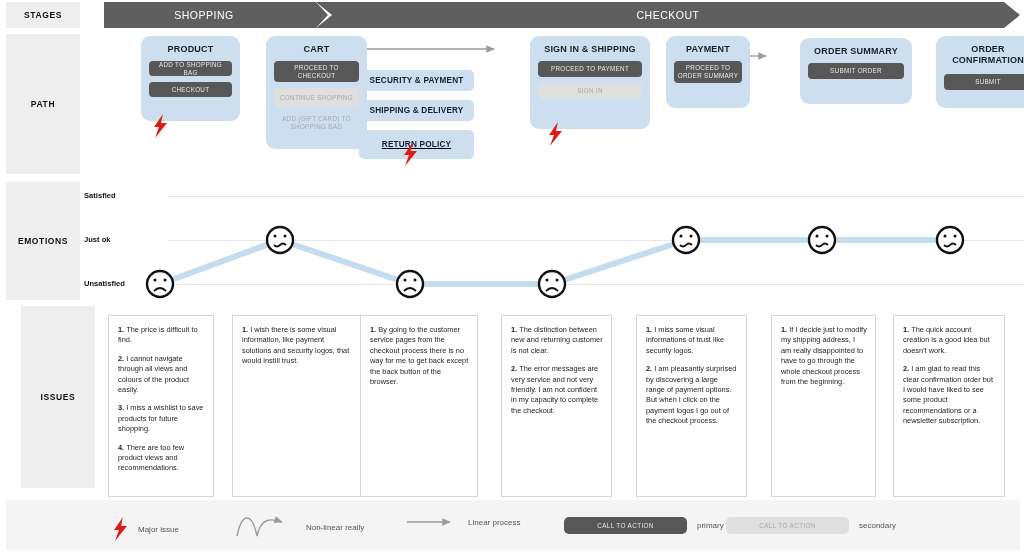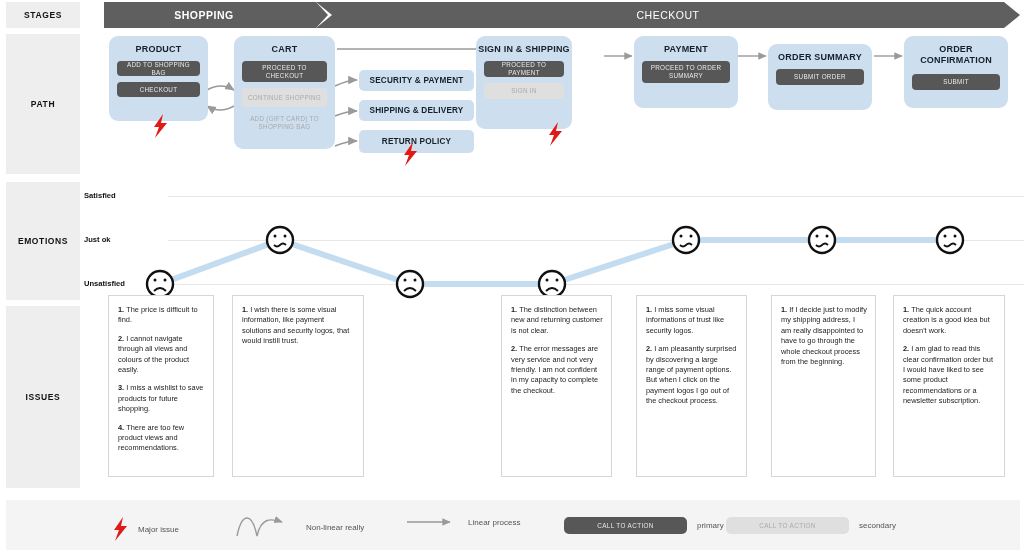--- a/index.html
+++ b/index.html
@@ -17,36 +17,36 @@
     background: #eeeeee;
     display: flex; align-items: center; justify-content: center;
   }
   .rail span {
     font-size: 8.5px; font-weight: bold; color: #111;
     letter-spacing: .6px; text-align: center;
   }
   .rail-stages   { top: 2px;   height: 26px; }
   .rail-path     { top: 34px;  height: 140px; }
   .rail-emotions { top: 182px; height: 118px; }
-  .rail-issues   { top: 306px; height: 182px; }
+  .rail-issues   { top: 306px; height: 182px; margin-left: 15px; }
   .rail-legend   { top: 500px; height: 50px; }
 
   
   .stages-bar { position: absolute; left: 104px; top: 2px; width: 916px; height: 26px; }
   .stage-seg {
     position: absolute; top: 0; height: 26px;
     background: #5f5f5f;
     display: flex; align-items: center;
   }
   .stage-seg .stage-label {
     color: #ffffff; font-size: 10.5px; letter-spacing: .5px;
     width: 100%; text-align: center;
   }
   .stage-shopping { left: 0; width: 228px; }
-  .stage-shopping .stage-label { padding-right: 28px; font-weight: bold; }
+  .stage-shopping .stage-label { padding-right: 28px; }
   .stage-chevron {
     position: absolute; left: 212px; top: 0;
     width: 0; height: 0;
     border-top: 13px solid transparent;
     border-bottom: 13px solid transparent;
     border-left: 16px solid #ffffff;
     z-index: 3;
   }
   .stage-chevron-inner {
     position: absolute; left: 212px; top: 0;
@@ -64,20 +64,21 @@
     border-bottom: 13px solid transparent;
     border-left: 16px solid #5f5f5f;
   }
 
   
   .path-area { position: absolute; left: 104px; top: 34px; width: 916px; height: 140px; }
   .pbox {
     position: absolute;
     background: #cddeef;
     border-radius: 9px;
+    margin-left: 32px;
   }
   .pbox-title {
     text-align: center; font-size: 9px; font-weight: bold;
     color: #15202b; letter-spacing: .2px; padding-top: 8px; line-height: 11px;
   }
   .cta {
     margin: 6px 8px 0 8px; border-radius: 4px;
     font-size: 6.3px; letter-spacing: .3px; text-align: center;
     display: flex; align-items: center; justify-content: center;
     line-height: 8px; padding: 3px 2px;
@@ -99,21 +100,21 @@
   .emotions-area { position: absolute; left: 84px; top: 182px; width: 936px; height: 118px; }
   .emo-gridline {
     position: absolute; left: 84px; height: 1px; background: #e6e6e6; width: 918px;
   }
   .emo-ylabel {
     position: absolute; left: 0; font-size: 7.6px; font-weight: bold; color: #111;
   }
   .emo-svg { position: absolute; left: 0; top: 0; }
 
   
-  .issues-area { position: absolute; left: 104px; top: 295px; width: 916px; height: 182px; }
+  .issues-area { position: absolute; left: 104px; top: 315px; width: 916px; height: 182px; }
   .issue-card {
     position: absolute; top: 0; height: 182px;
     border: 1px solid #d6d6d6; background: #ffffff;
     padding: 9px 8px 8px 9px;
     overflow: hidden;
   }
   .issue-item {
     font-size: 7.4px; line-height: 10.4px; color: #1c1c1c; margin-bottom: 8px;
   }
   .issue-item b { font-weight: bold; }
@@ -204,42 +205,42 @@
       <div class="cta cta-secondary" style="height:19px;">CONTINUE SHOPPING</div>
       <div class="cta cta-secondary" style="height:19px; background:transparent;">ADD (GIFT CARD) TO SHOPPING BAG</div>
     </div>
 
     <div class="sidebox" style="left:255px; top:36px; width:115px; height:21px;text-align:right;">
       <span>SECURITY &amp; PAYMENT</span>
     </div>
     <div class="sidebox" style="left:255px; top:66px; width:115px; height:21px;">
       <span>SHIPPING &amp; DELIVERY</span>
     </div>
-    <div class="sidebox" style="left:255px; top:96px; width:115px; height:23px;">
+    <div class="sidebox" style="left:255px; top:96px; width:115px; height:29px;text-decoration:underline;">
       <span>RETURN POLICY</span>
     </div>
     <svg class="bolt" style="left:298px; top:108px;" viewBox="0 0 16 24">
       <path d="M11,0 L2,13 L7,13 L3,24 L15,9 L9,9 Z" fill="#e01b15"></path>
     </svg>
 
-    <div class="pbox" style="left:372px; top:2px; width:96px; height:93px;">
+    <div class="pbox" style="left:394px; top:2px; width:120px; height:93px;">
       <div class="pbox-title">SIGN IN &amp; SHIPPING</div>
       <div class="cta cta-primary" style="height:16px;">PROCEED TO PAYMENT</div>
       <div class="cta cta-secondary" style="height:16px;">SIGN IN</div>
     </div>
     <svg class="bolt" style="left:443px; top:88px;" viewBox="0 0 16 24">
       <path d="M11,0 L2,13 L7,13 L3,24 L15,9 L9,9 Z" fill="#e01b15"></path>
     </svg>
 
-    <div class="pbox" style="left:530px; top:2px; width:104px; height:72px;">
+    <div class="pbox" style="left:530px; top:2px; width:84px; height:72px;">
       <div class="pbox-title">PAYMENT</div>
       <div class="cta cta-primary" style="height:22px;">PROCEED TO ORDER SUMMARY</div>
     </div>
 
-    <div class="pbox" style="left:664px; top:10px; width:104px; height:66px;">
+    <div class="pbox" style="left:664px; top:4px; width:112px; height:66px;">
       <div class="pbox-title">ORDER SUMMARY</div>
       <div class="cta cta-primary" style="height:16px;">SUBMIT ORDER</div>
     </div>
 
     <div class="pbox" style="left:800px; top:2px; width:104px; height:72px;">
       <div class="pbox-title">ORDER CONFIRMATION</div>
       <div class="cta cta-primary" style="height:16px; margin-top:8px;">SUBMIT</div>
     </div>
   </div>
 
@@ -308,20 +309,23 @@
 
   <div class="issues-area">
     <div class="issue-card" style="left:4px;   width:106px;">
         <div class="issue-item"><b>1. </b><span>The price is difficult to find.</span></div>
         <div class="issue-item"><b>2. </b><span>I cannot  navigate through all views and colours of the product easily.</span></div>
         <div class="issue-item"><b>3. </b><span>I miss a wishlist to save products for future shopping.</span></div>
         <div class="issue-item"><b>4. </b><span>There are too few product views and recommendations.</span></div>
       </div>
     <div class="issue-card" style="left:128px; width:132px;">
         <div class="issue-item"><b>1. </b><span>I wish there is some visual information, like payment solutions and security logos, that would instill trust.</span></div>
+      </div>
+    <div class="issue-card" style="left:256px; width:118px;">
+        <div class="issue-item"><b>1. </b><span>By going to the customer service pages from the checkout process there is no way for me to get back except the back button of the browser.</span></div>
       </div>
     <div class="issue-card" style="left:397px; width:111px;">
         <div class="issue-item"><b>1. </b><span>The distinction between new and returning customer is not clear.</span></div>
         <div class="issue-item"><b>2. </b><span>The error messages are very service and not very  friendly. I am not confident in my capacity to complete the checkout.</span></div>
       </div>
     <div class="issue-card" style="left:532px; width:111px;">
         <div class="issue-item"><b>1. </b><span>I miss some visual informations of trust like security logos.</span></div>
         <div class="issue-item"><b>2. </b><span>I am pleasantly surprised by discovering a large range of payment options. But when I click on the payment logos I go out of the checkout process.</span></div>
       </div>
     <div class="issue-card" style="left:667px; width:105px;">

